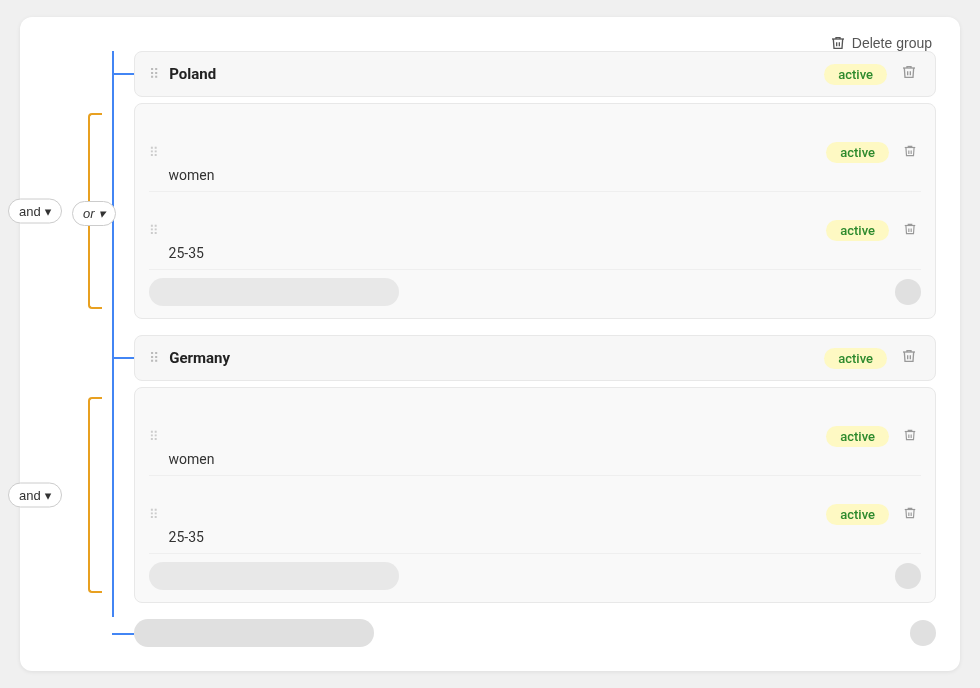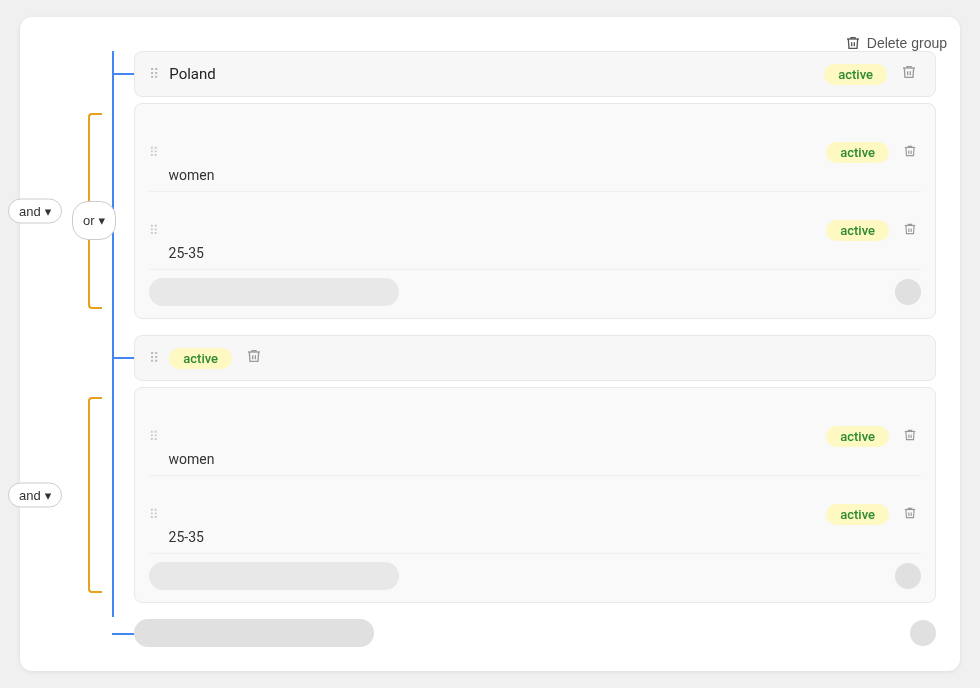--- a/index.html
+++ b/index.html
@@ -17,48 +17,49 @@
       border-radius: 12px;
       width: 940px;
       min-height: 650px;
       padding: 24px 24px 24px 24px;
       position: relative;
       box-shadow: 0 1px 4px rgba(0,0,0,0.08);
     }
     .delete-group-btn {
       position: absolute;
       top: 18px;
-      right: 13px;
+      right: 28px;
       display: flex;
       align-items: center;
       gap: 6px;
       background: none;
       border: none;
       cursor: pointer;
       color: #555;
       font-size: 14px;
     }
     .delete-group-btn svg { width: 16px; height: 16px; }
 
     
     .or-btn {
       position: absolute;
       left: 28px;
       top: 150px;
       background: #fff;
       border: 1.5px solid #ccc;
       border-radius: 16px;
-      padding: 11px 10px;
+      padding: 4px 10px;
       font-size: 13px;
       cursor: pointer;
       display: flex;
       align-items: center;
       gap: 4px;
       z-index: 10;
       color: #333;
+      font-style: italic;
     }
 
     .content-area {
       margin-top: 10px;
       position: relative;
     }
 
     
     .blue-line {
       position: absolute;
@@ -100,21 +101,21 @@
       color: #bbb;
       margin-right: 10px;
       font-size: 14px;
       cursor: grab;
     }
 
     .group-name {
       flex: 1;
       font-size: 15px;
       color: #222;
-      font-weight: 400;
+      font-weight: 700;
     }
 
     .active-badge {
       background: #fef9c3;
       color: #2d8a2d;
       border-radius: 20px;
       padding: 3px 14px;
       font-size: 13px;
       font-weight: 500;
       margin-right: 10px;
@@ -326,20 +327,21 @@
             <div style="flex:1;"></div>
             <div class="add-condition-circle"></div>
           </div>
         </div>
       </div>
     </div>
 
     <div class="group-block">
       <div class="group-row">
         <span class="drag-handle">⠿</span>
+        <span class="group-name">Germany</span>
         <span class="active-badge">active</span>
         <button class="trash-btn">
           <svg width="16" height="16" viewBox="0 0 24 24" fill="none" stroke="currentColor" stroke-width="2">
             <polyline points="3 6 5 6 21 6"></polyline>
             <path d="M19 6l-1 14H6L5 6"></path>
             <path d="M10 11v6M14 11v6"></path>
             <path d="M9 6V4h6v2"></path>
           </svg>
         </button>
       </div>

